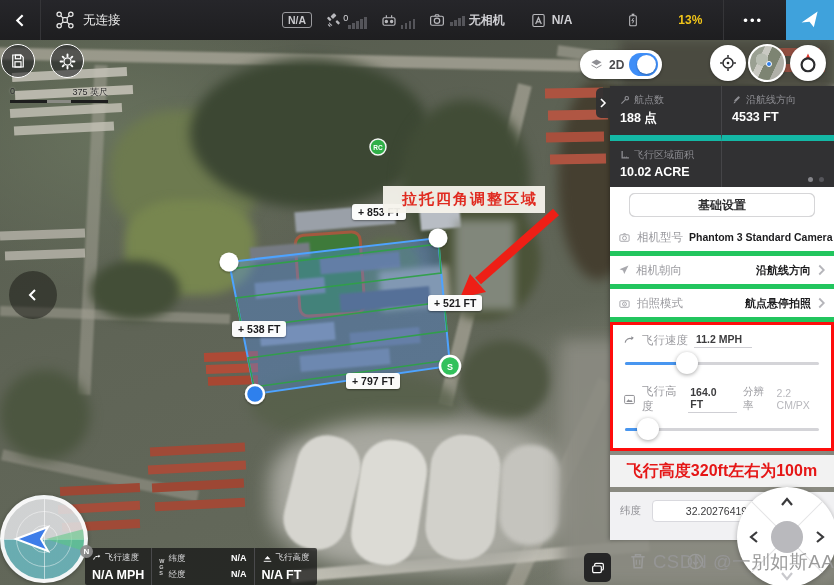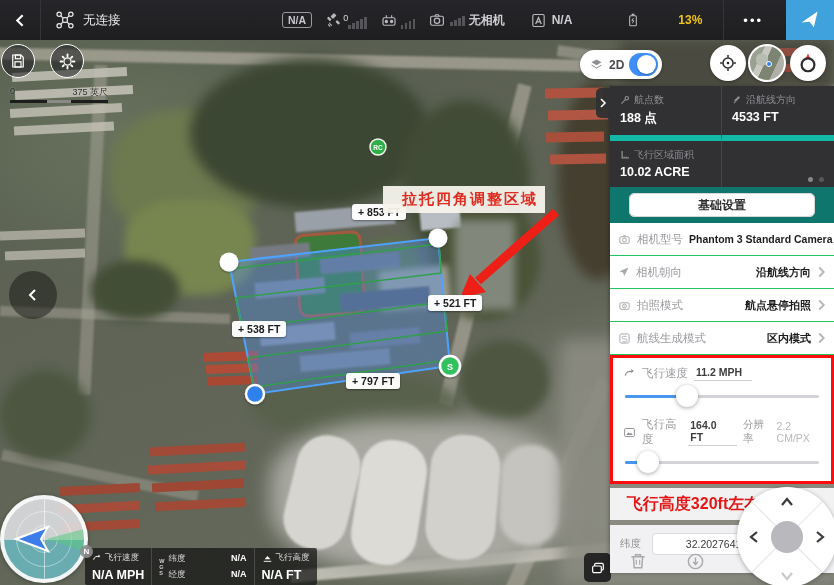--- a/index.html
+++ b/index.html
@@ -94,27 +94,27 @@
   .p-title { color:#fff; font-size:14px; font-weight:bold; flex:1; }
   .stats { background:#313133; display:grid; grid-template-columns:1fr 1fr; position:relative; }
   .stat { padding:7px 10px 8px; border-bottom:6px solid #14b8a6; }
   .stat:nth-child(odd) { border-right:1px solid #454548; }
   .stat .sl { color:#8e8e93; font-size:10px; display:flex; align-items:center; gap:4px; }
   .stat .sv { color:#fff; font-size:12.5px; font-weight:bold; margin-top:3px; }
   .dots { position:absolute; right:10px; bottom:5px; display:flex; gap:6px; }
   .dots i { width:5px; height:5px; border-radius:50%; background:#85858a; }
   .dots i.off { background:#55555a; }
 
-  .tabstrip { background:#0f766e; padding:6px 19px; }
+  .tabstrip { background:#ffffff; padding:6px 19px; }
   .segctl { display:flex; height:24px; border-radius:5px; background:#e0e0e2; overflow:hidden; border:1px solid #d6d6d8; }
   .segctl .tab { flex:1; display:flex; align-items:center; justify-content:center; font-size:12px; color:#6a6a6e; }
   .segctl .tab.active { background:#fff; color:#2c2c2e; font-weight:bold; border-radius:5px; box-shadow:0 0 3px rgba(0,0,0,.15); }
 
   .rows { background:#fff; }
-  .srow { height:33px; display:flex; align-items:center; padding:0 8px; border-bottom:1px solid #22c55e; gap:6px; }
+  .srow { height:33px; display:flex; align-items:center; padding:0 8px; border-bottom:5px solid #22c55e; gap:6px; }
   .srow .rl { color:#9a9a9f; font-size:11.5px; white-space:nowrap; }
   .srow .rv { margin-left:auto; color:#1c1c1e; font-size:11px; font-weight:bold; white-space:nowrap; }
   .chev { color:#b5b5ba; }
 
   .sliderbox { background:#fff; border:3px solid #fe0d0c; padding:2px 0 4px; }
   .sgroup { padding:6px 10px 2px; }
   .sghead { display:flex; align-items:center; gap:6px; }
   .sghead .rl { color:#9a9a9f; font-size:11.5px; }
   .sghead .sval { color:#3c3c3e; font-size:10.5px; font-weight:bold; border-bottom:1px solid #cfcfd4; padding:0 10px 2px 2px; }
   .sghead .res { margin-left:auto; color:#9a9a9f; font-size:10.5px; }
@@ -593,35 +593,20 @@
             </svg>
         </span>
         <span class="rl">拍照模式</span>
         <span class="rv">航点悬停拍照</span>
         <span class="icon chev">
           <svg width="9" height="12" viewBox="0 0 8 10" fill="none" stroke="#b5b5ba" stroke-width="1.6">
               <polyline points="2,1 6,5 2,9"></polyline>
             </svg>
         </span>
       </div>
-      <div class="srow">
-        <span class="icon">
-          <svg width="13" height="13" viewBox="0 0 24 24" fill="none" stroke="#a8a8ad" stroke-width="1.8">
-              <rect x="3.5" y="3.5" width="17" height="17" rx="3"></rect>
-              <path d="M16 8h-6a2.5 2.5 0 0 0 0 5h4a2.5 2.5 0 0 1 0 5H8" stroke-width="1.6"></path>
-            </svg>
-        </span>
-        <span class="rl">航线生成模式</span>
-        <span class="rv">区内模式</span>
-        <span class="icon chev">
-          <svg width="9" height="12" viewBox="0 0 8 10" fill="none" stroke="#b5b5ba" stroke-width="1.6">
-              <polyline points="2,1 6,5 2,9"></polyline>
-            </svg>
-        </span>
-      </div>
     </div>
 
     <div class="sliderbox">
       <div class="sgroup">
         <div class="sghead">
           <span class="icon">
             <svg width="13" height="13" viewBox="0 0 24 24" fill="none" stroke="#8e8e93" stroke-width="2.2">
                 <path d="M4 16a9 9 0 0 1 13-7"></path>
                 <path d="M15 4l5 3-4 4z" fill="#8e8e93" stroke="none"></path>
               </svg>
@@ -701,13 +686,14 @@
         <path d="M10 10.5v6M14 10.5v6" stroke-width="1.4"></path>
       </svg>
   </span>
   <span class="wm-icon" style="left:686px;top:552px">
     <svg width="19" height="19" viewBox="0 0 24 24" fill="none" stroke="#9e9e9e" stroke-width="1.8">
         <circle cx="12" cy="12" r="9"></circle>
         <path d="M12 7v8M9 12.5l3 3.5 3-3.5"></path>
       </svg>
   </span>
 
+  <div class="watermark">CSDN @一别如斯AA</div>
 </div>
 
 </body></html>

